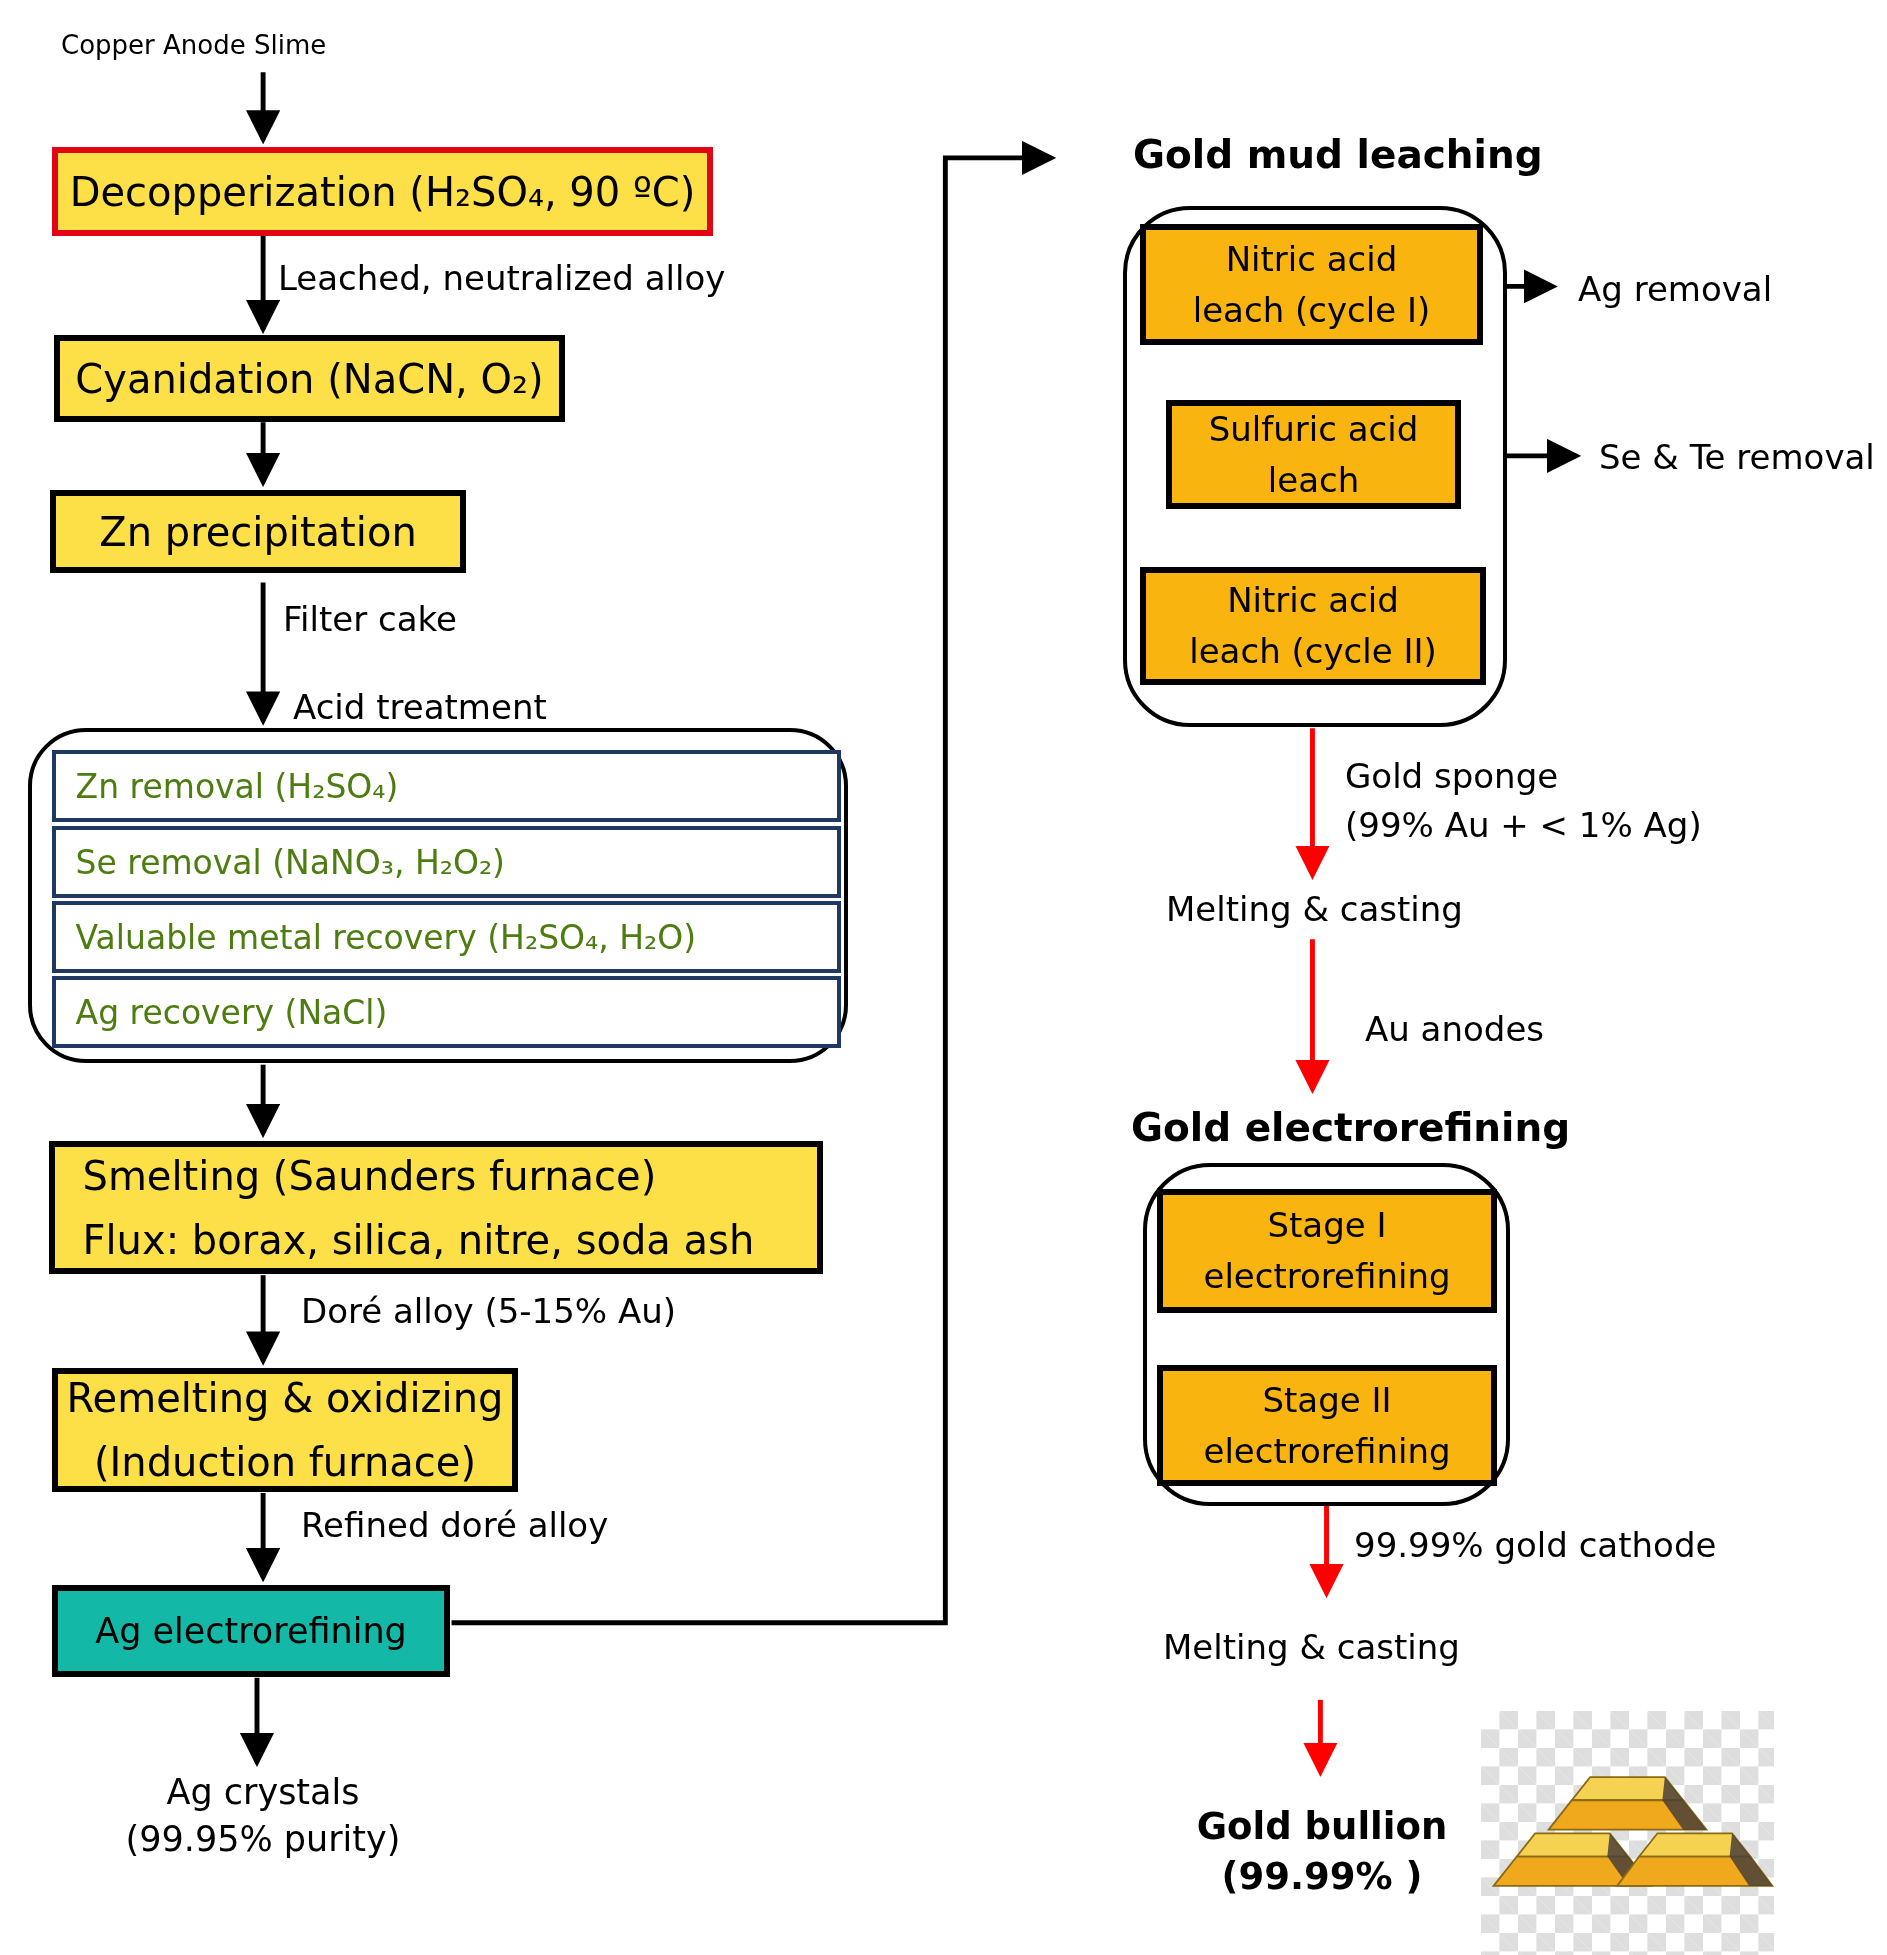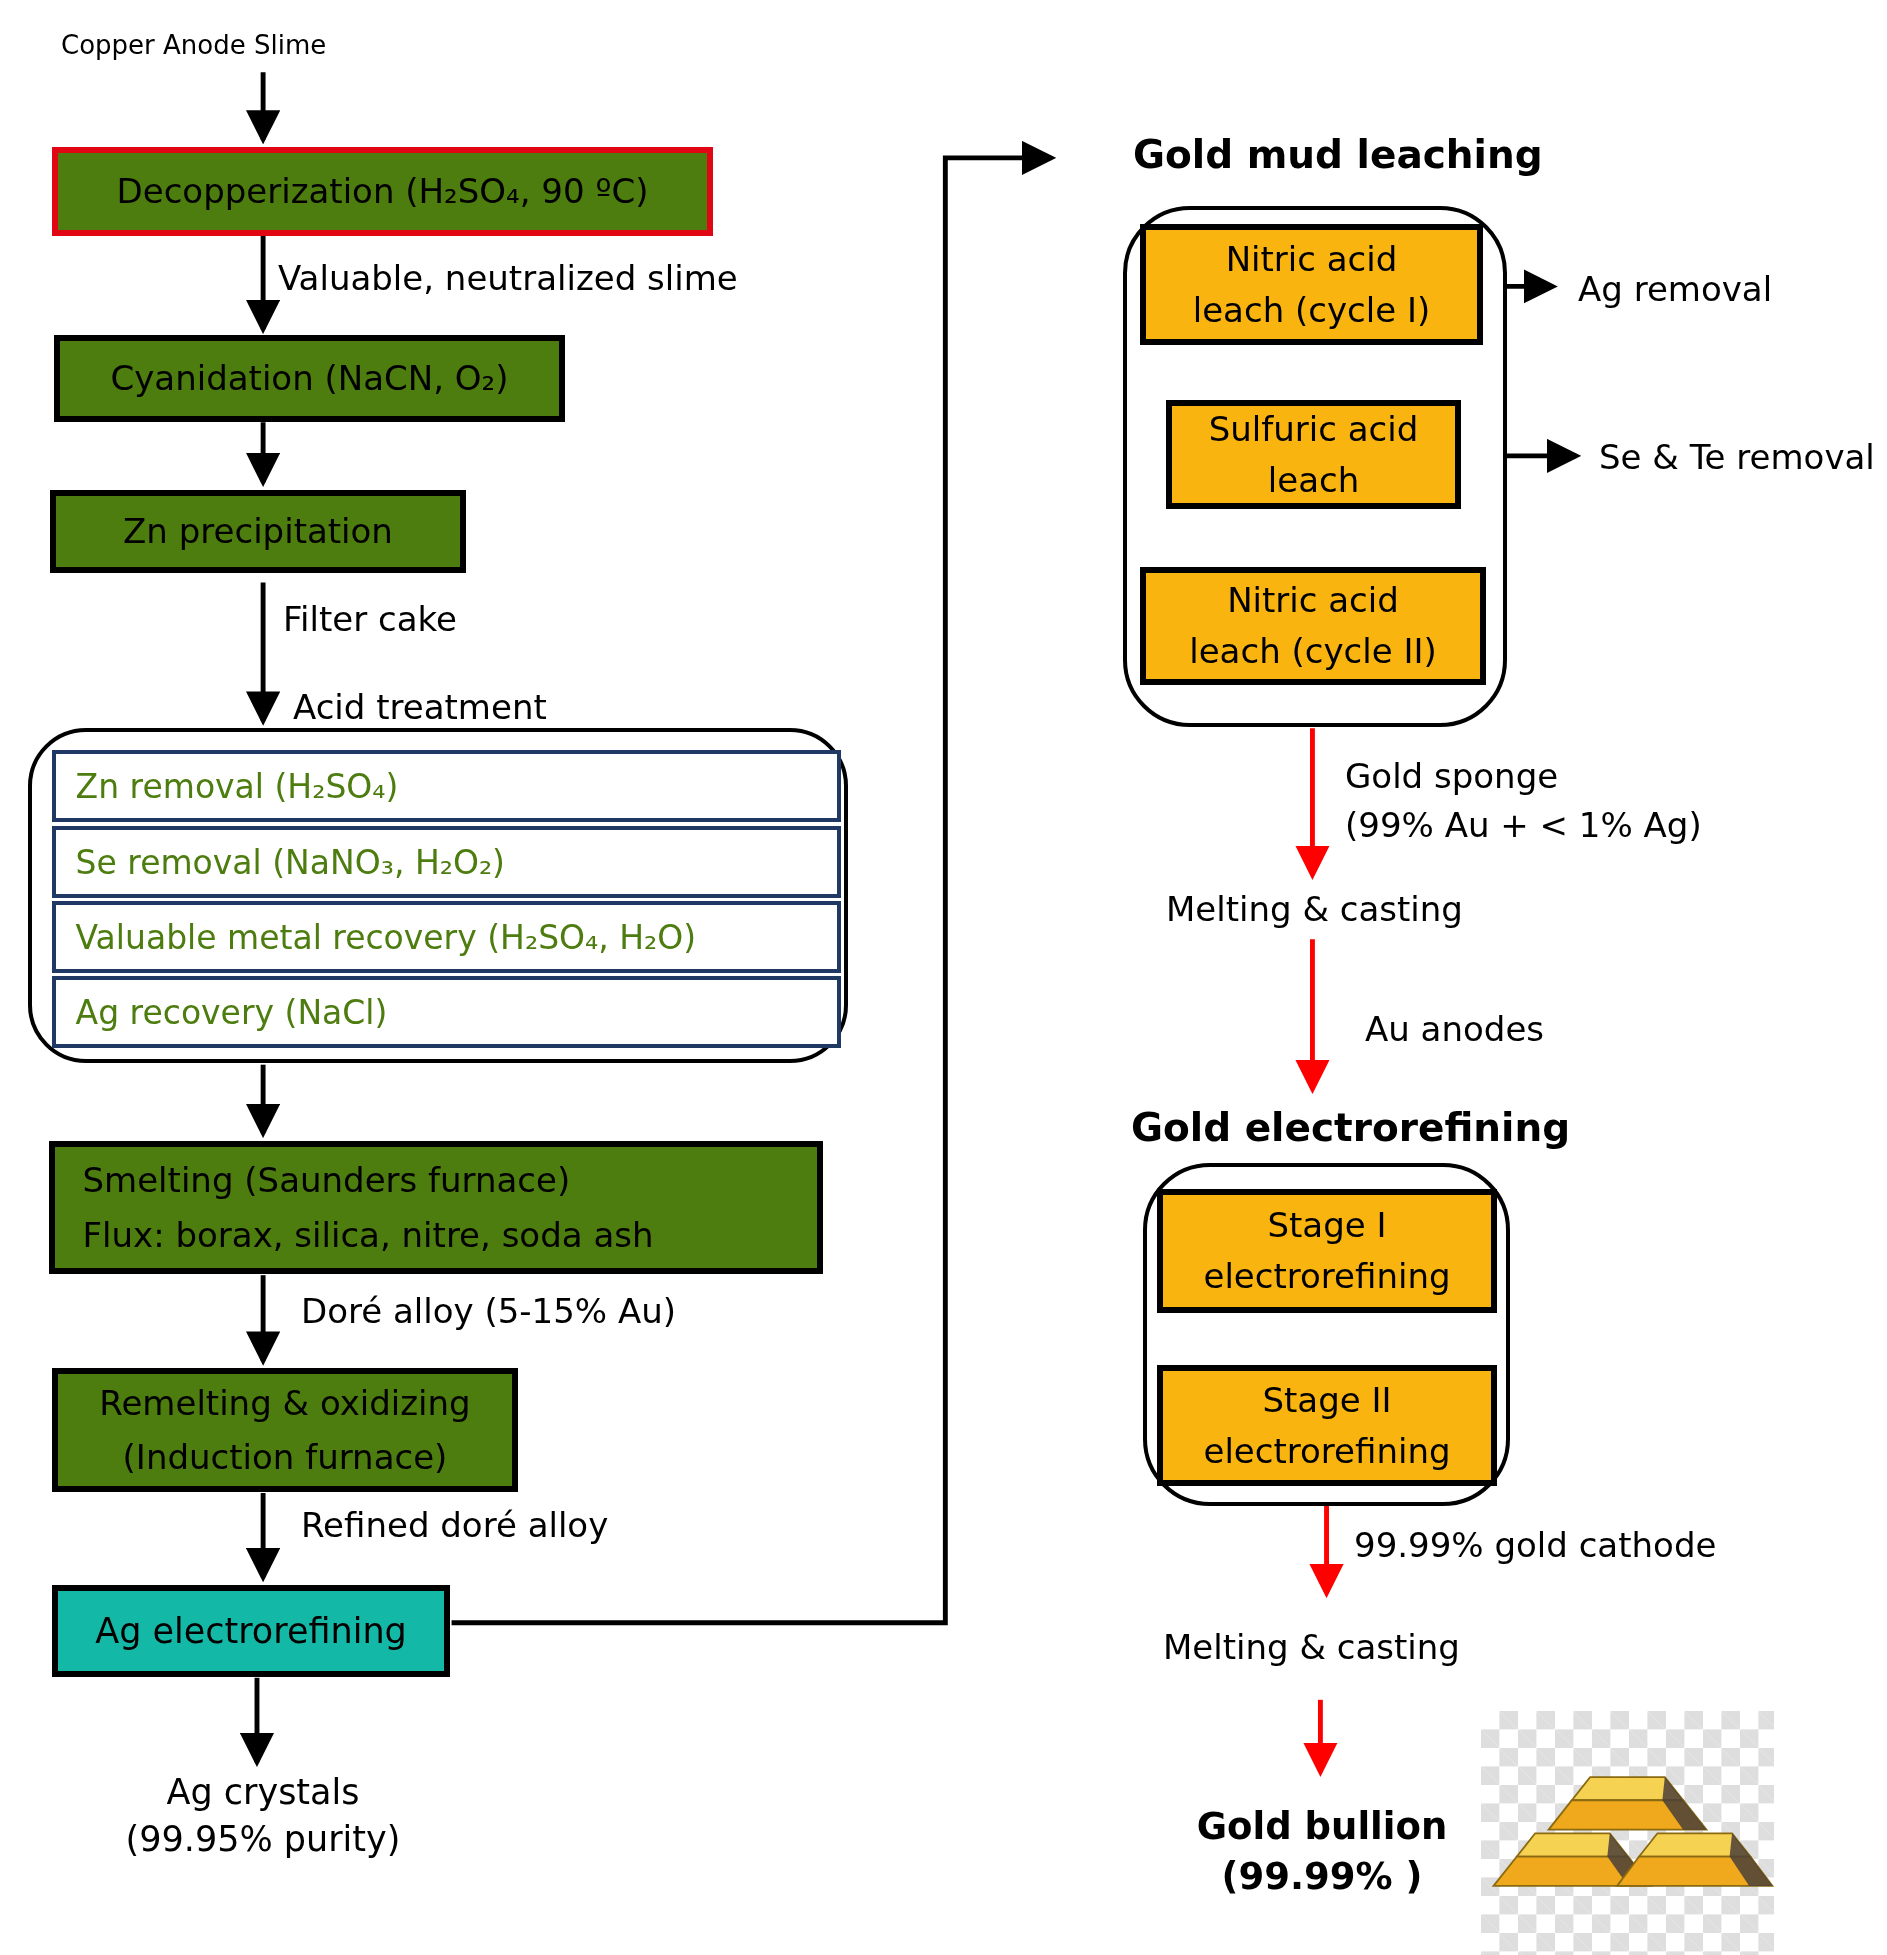--- a/index.html
+++ b/index.html
@@ -4,21 +4,21 @@
 <style>
   html,body{margin:0;padding:0;background:#ffffff;}
   body{width:1887px;height:1955px;position:relative;overflow:hidden;
        font-family:"DejaVu Sans","Liberation Sans",sans-serif;color:#000;}
   .abs{position:absolute;}
   svg.wires{position:absolute;left:0;top:0;pointer-events:none;}
   .label{font-size:34px;line-height:1.3;white-space:pre-line;}
   .label-lg{font-size:26px;}
   .heading{font-size:39px;font-weight:bold;white-space:pre-line;}
   .box{display:flex;align-items:center;justify-content:center;text-align:center;
-       white-space:pre-line;font-size:34px;line-height:1.5;background:#4d7c0f;
+       white-space:pre-line;font-size:40px;line-height:1.5;background:#fde047;
        border:6.1px solid #000;box-sizing:border-box;}
   .box.red-border{border-color:#e00613;}
   .box.gray-fill{background:#14b8a6;}
   .box.left-align{justify-content:flex-start;text-align:left;padding-left:27.5px;line-height:1.6;}
   .gold-box{display:flex;align-items:center;justify-content:center;text-align:center;
        white-space:pre-line;font-size:34px;line-height:1.5;background:#f9b410;
        border:6.1px solid #000;box-sizing:border-box;}
   .round-container{border:4.3px solid #000;border-radius:67px;background:#fff;box-sizing:border-box;}
   .navy-row{display:flex;align-items:center;justify-content:flex-start;text-align:left;
        padding-left:19.6px;font-size:33px;color:#4d7c0f;border:4.9px solid #1f3864;
@@ -63,21 +63,21 @@
     <line x1="2168" y1="2148" x2="2168" y2="2218" marker-end="url(#mr)"></line>
     <line x1="2168" y1="2458" x2="2168" y2="2604" marker-end="url(#mr)"></line>
     <line x1="2158" y1="2778" x2="2158" y2="2896" marker-end="url(#mr)"></line>
   </g>
 </svg>
 
 <div class="abs label label-lg" style="left:61px;top:29px;">Copper Anode Slime</div>
 
 <div class="abs box red-border" style="left:52px;top:147px;width:661px;height:89px;">Decopperization (H₂SO₄, 90 ºC)</div>
 
-<div class="abs label" style="left:278px;top:256px;">Valuable, neutralized slime</div>
+<div class="abs label" style="left:278px;top:256px;">Leached, neutralized alloy</div>
 
 <div class="abs box" style="left:54px;top:335px;width:511px;height:87px;">Cyanidation (NaCN, O₂)</div>
 
 <div class="abs box" style="left:50px;top:490px;width:416px;height:83px;">Zn precipitation</div>
 
 <div class="abs label" style="left:283px;top:597px;">Filter cake</div>
 
 <div class="abs label" style="left:293px;top:685px;">Acid treatment</div>
 
 <div class="abs round-container" style="left:27.5px;top:728px;width:820px;height:335px;border-radius:58px;"></div>

